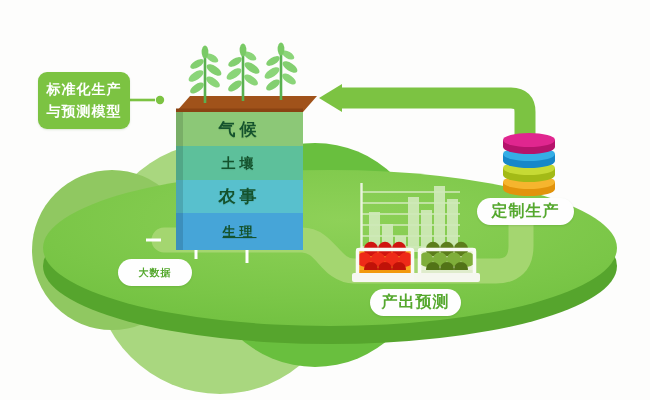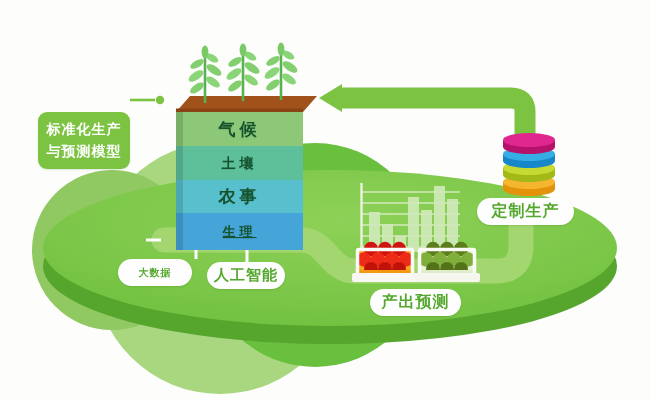--- a/index.html
+++ b/index.html
@@ -14,21 +14,20 @@
     position:absolute;display:flex;align-items:center;justify-content:center;
     background:#fefefe;border-radius:20px;color:#55a82e;font-weight:600;
     box-shadow:0 1px 2px rgba(50,110,20,.18);letter-spacing:1px;white-space:nowrap;
   }
   .model-box{
     position:absolute;left:38px;top:72px;width:92px;height:57px;
     background:#7cc342;border-radius:9px;color:#ffffff;font-weight:600;
     display:flex;flex-direction:column;align-items:center;justify-content:center;
     font-size:14px;line-height:1.55;letter-spacing:1px;text-align:center;
     box-shadow:0 1px 2px rgba(50,110,20,.15);
-    margin-top:40px;
   }
   .layer-label{
     position:absolute;left:176px;width:127px;text-align:center;color:#14532d;
     font-weight:600;letter-spacing:4px;text-shadow:0 1px 1px rgba(0,0,0,.08);
   }
 </style>
 </head>
 <body>
 
 <div class="stage">
@@ -169,17 +168,16 @@
       <span>标准化生产</span>
       <span>与预测模型</span>
     </div>
 
     <div class="layer-label" style="top:112px;height:34px;line-height:34px;font-size:17px;">气候</div>
     <div class="layer-label" style="top:146px;height:24px;line-height:34px;font-size:14px;">土壤</div>
     <div class="layer-label" style="top:180px;height:33px;line-height:33px;font-size:17px;border-radius:8px;">农事</div>
     <div class="layer-label" style="top:213px;height:37px;line-height:37px;font-size:13px;text-decoration:underline;">生理</div>
 
     <div class="pill" style="left:118px;top:259px;width:74px;height:27px;font-size:10px;">大数据</div>
-    <div class="pill" style="left:207px;top:262px;width:78px;height:27px;font-size:15px;">人工智能</div>
     <div class="pill" style="left:477px;top:198px;width:97px;height:27px;font-size:16px;">定制生产</div>
     <div class="pill" style="left:370px;top:289px;width:91px;height:27px;font-size:16px;">产出预测</div>
   </div>
 </div>
 
 </body></html>

